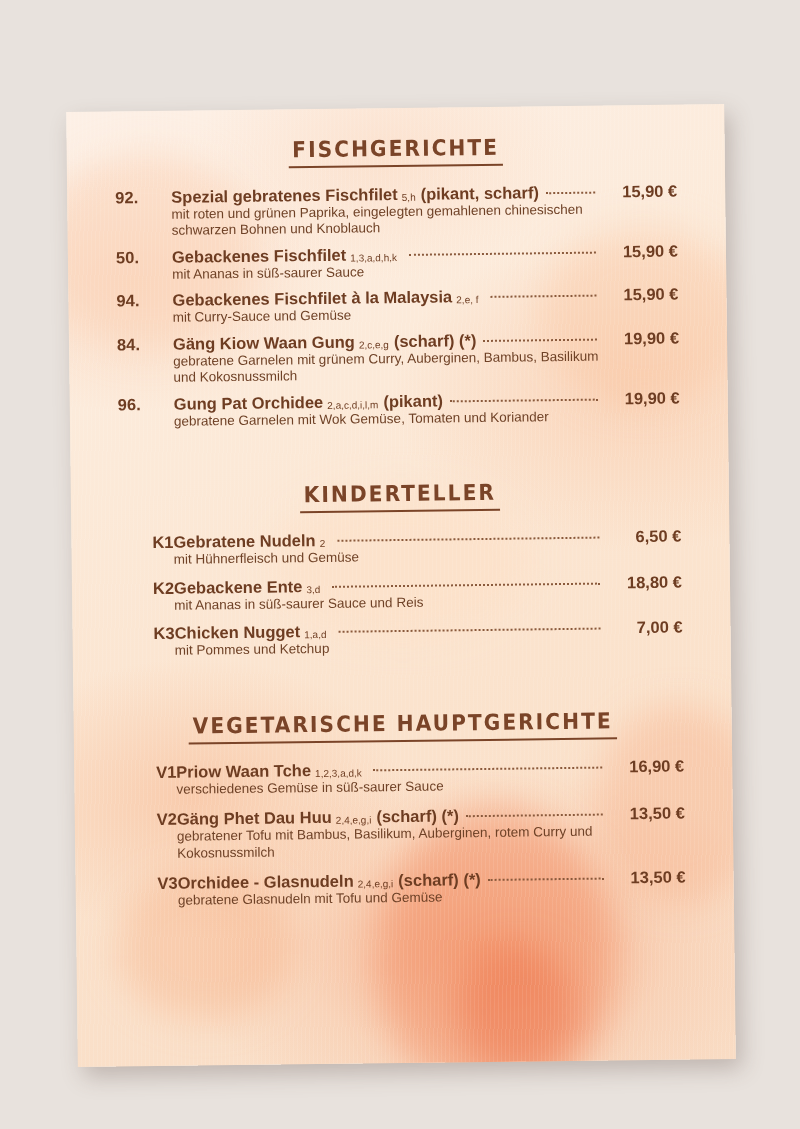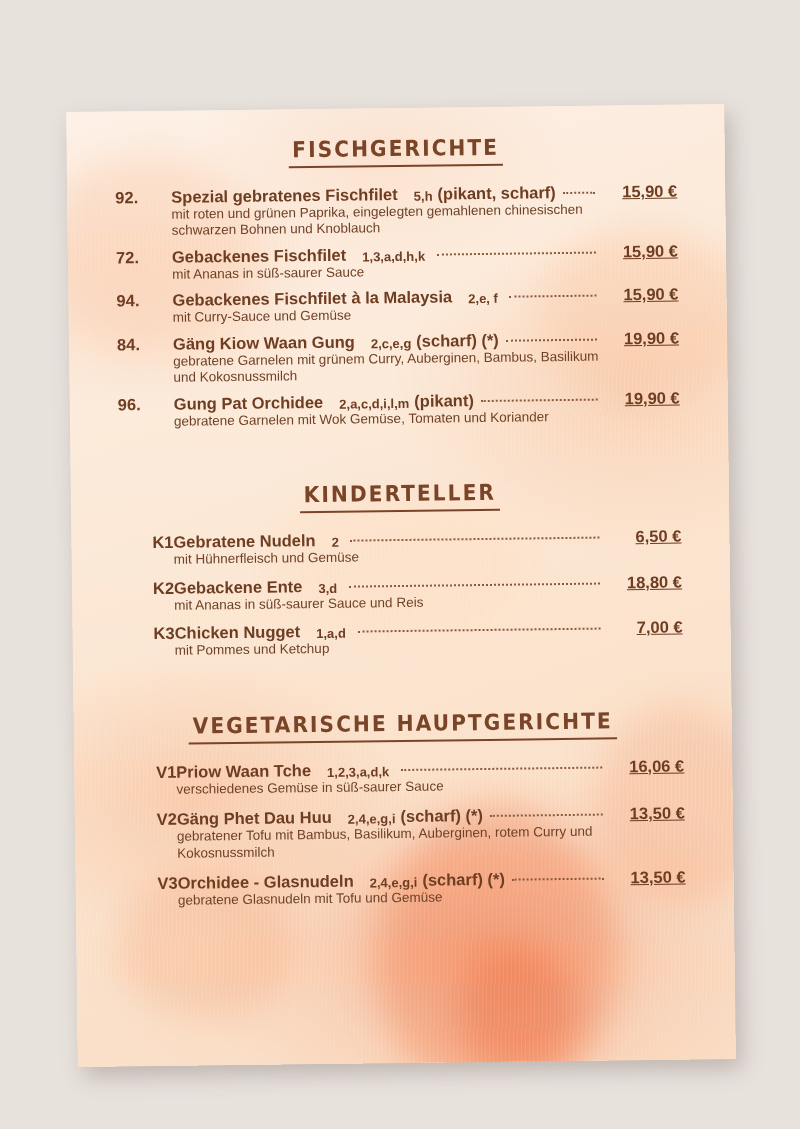--- a/index.html
+++ b/index.html
@@ -115,24 +115,24 @@
     align-items: baseline;
     overflow: hidden;
     white-space: nowrap;
   }
   .item-name {
     font-weight: 700;
     font-size: 16.5px;
     color: #6e3d22;
   }
   .item-allerg {
-    font-size: 13px;
-    font-weight: 700;
-    color: #6e3d22;
-    margin-left: 16px;
+    font-size: 10px;
+    font-weight: 400;
+    color: #6e3d22;
+    margin-left: 4px;
     position: relative;
     top: 1px;
   }
   .item-tag {
     font-weight: 700;
     font-size: 16.5px;
     margin-left: 5px;
     color: #6e3d22;
   }
   .dots {
@@ -144,21 +144,20 @@
     min-width: 14px;
     height: 1px;
   }
   .item-price {
     flex: 0 0 auto;
     width: 76px;
     text-align: right;
     font-weight: 700;
     font-size: 16.5px;
     color: #6e3d22;
-    text-decoration: underline;
   }
   .item-desc {
     margin-left: 56px;
     font-size: 13.5px;
     line-height: 1.22;
     color: #6f4227;
     max-width: 430px;
   }
 
   .kids .item-num,
@@ -205,21 +204,21 @@
               <span class="item-tag">(pikant, scharf)</span>
               <span class="dots"></span>
             </div>
             <div class="item-price">15,90 €</div>
           </div>
           <div class="item-desc">mit roten und grünen Paprika, eingelegten gemahlenen chinesischen schwarzen Bohnen und Knoblauch</div>
         </div>
 
         <div class="item">
           <div class="item-row">
-            <div class="item-num">72.</div>
+            <div class="item-num">50.</div>
             <div class="item-main">
               <span class="item-name">Gebackenes Fischfilet</span>
               <span class="item-allerg">1,3,a,d,h,k</span>
               <span class="item-tag"></span>
               <span class="dots"></span>
             </div>
             <div class="item-price">15,90 €</div>
           </div>
           <div class="item-desc">mit Ananas in süß-saurer Sauce</div>
         </div>
@@ -322,21 +321,21 @@
 
         <div class="item">
           <div class="item-row">
             <div class="item-num">V1</div>
             <div class="item-main">
               <span class="item-name">Priow Waan Tche</span>
               <span class="item-allerg">1,2,3,a,d,k</span>
               <span class="item-tag"></span>
               <span class="dots"></span>
             </div>
-            <div class="item-price">16,06 €</div>
+            <div class="item-price">16,90 €</div>
           </div>
           <div class="item-desc">verschiedenes Gemüse in süß-saurer Sauce</div>
         </div>
 
         <div class="item">
           <div class="item-row">
             <div class="item-num">V2</div>
             <div class="item-main">
               <span class="item-name">Gäng Phet Dau Huu</span>
               <span class="item-allerg">2,4,e,g,i</span>

